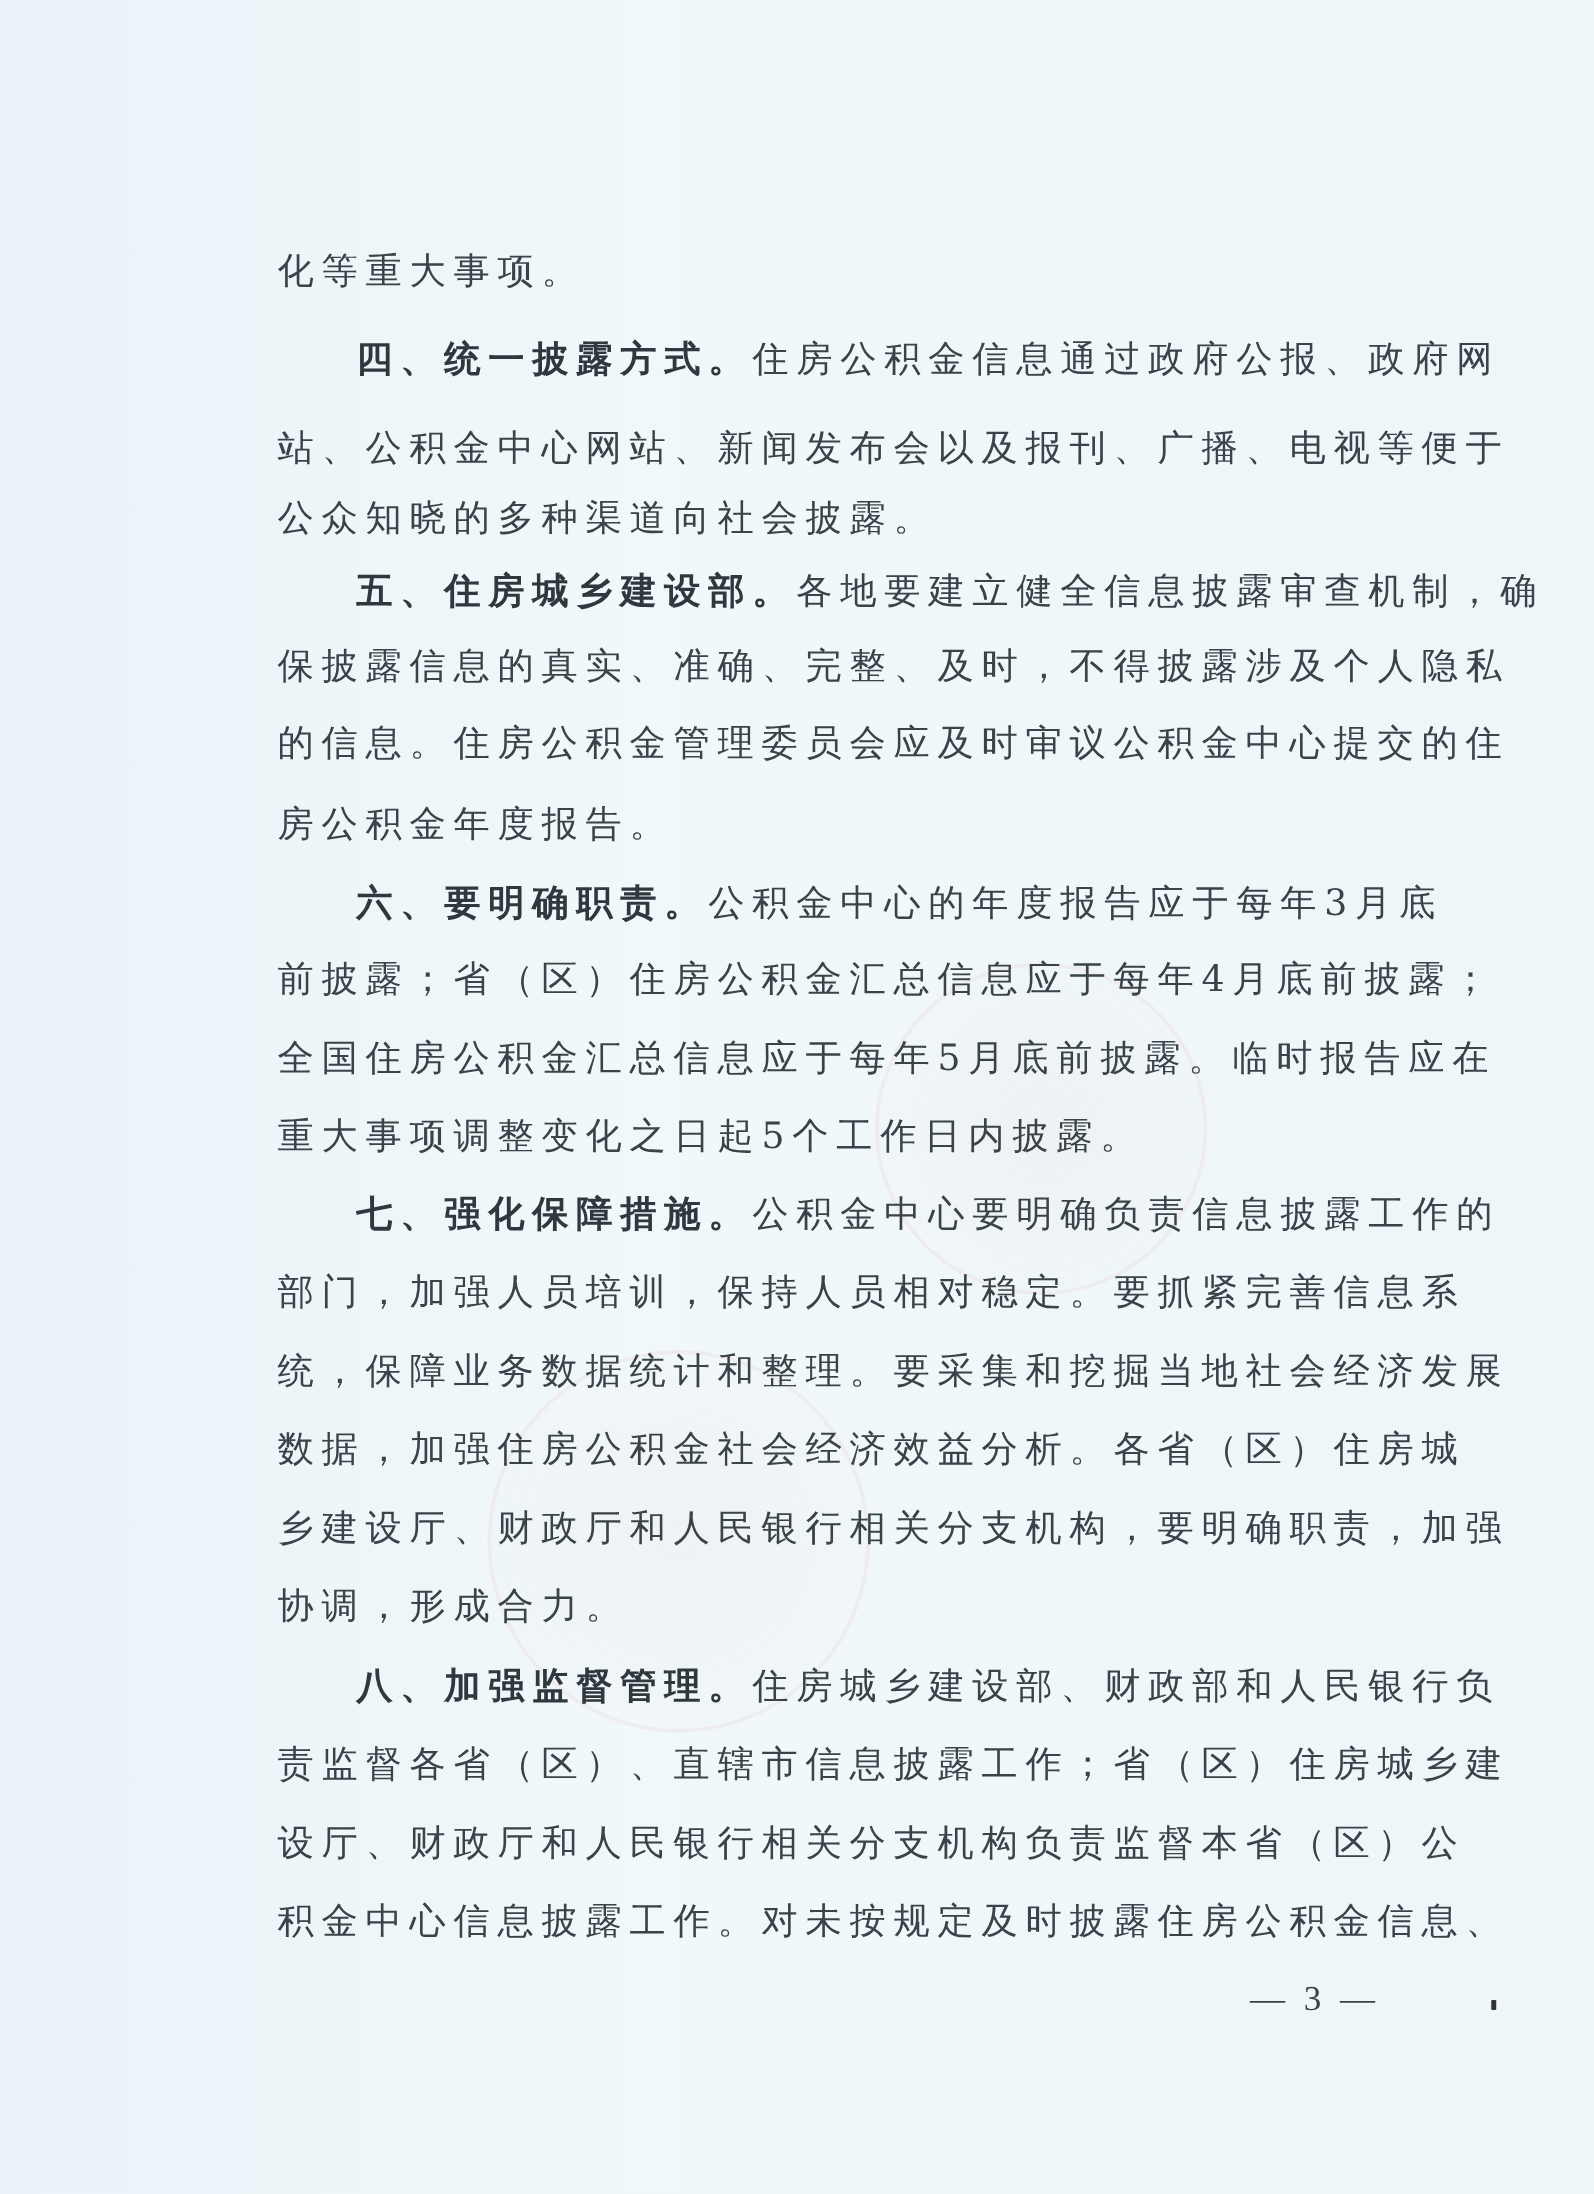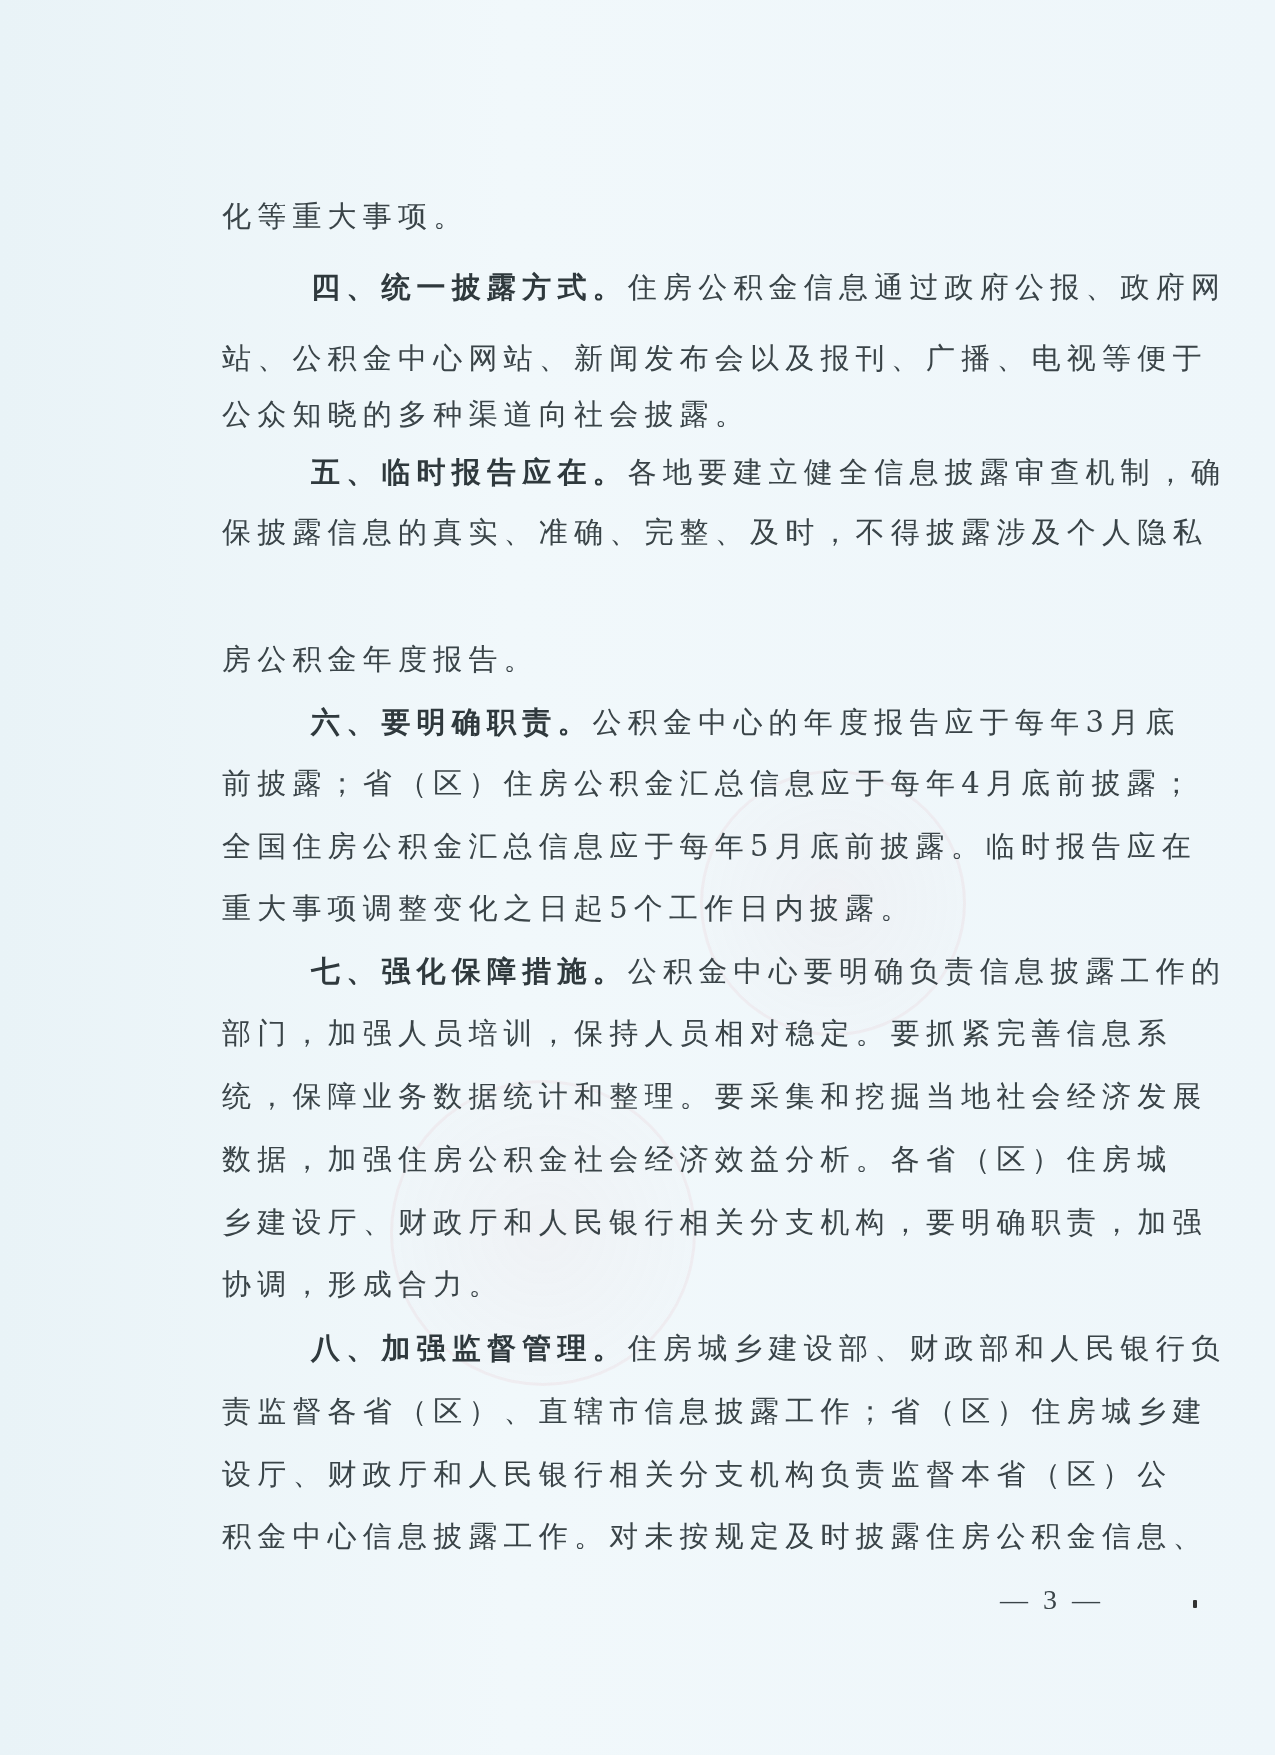--- a/index.html
+++ b/index.html
@@ -18,43 +18,44 @@
   .stamp {
     position:absolute; border-radius:50%;
     border:3px solid rgba(225,150,160,0.10);
     background: radial-gradient(circle, rgba(230,170,175,0.07), rgba(230,170,175,0.02) 70%, transparent 72%);
   }
   .line {
     position:absolute; left:222px;
     font-size:29px; letter-spacing:6.2px;
     white-space:nowrap; line-height:40px;
   }
-  .line.indent { left:285px;margin-left:26px; }
+  .line.indent { left:285px; }
   .b { font-weight:bold; color:#2f393d; }
   .pagenum {
     position:absolute; left:1000px; top:1584px;
     font-family:"Liberation Serif", serif; font-size:28px; letter-spacing:4px;
   }
   .dot { position:absolute; left:1193px; top:1600px; width:4px; height:8px; background:#333; border-radius:1px; }
 </style>
 </head>
 <body>
 
 <div class="page">
   <div class="stamp" style="left:700px;top:770px;width:260px;height:260px;"></div>
   <div class="stamp" style="left:390px;top:1080px;width:300px;height:300px;"></div>
 
   <div class="line" style="top:196px"><span>化等重大事项。</span></div>
 
   <div class="line indent" style="top:267px"><span class="b">四、统一披露方式。</span><span>住房公积金信息通过政府公报、政府网</span></div>
   <div class="line" style="top:338px"><span>站、公积金中心网站、新闻发布会以及报刊、广播、电视等便于</span></div>
   <div class="line" style="top:394px"><span>公众知晓的多种渠道向社会披露。</span></div>
 
-  <div class="line indent" style="top:452px"><span class="b">五、临时报告应在。</span><span>各地要建立健全信息披露审查机制，确</span></div>
+  <div class="line indent" style="top:452px"><span class="b">五、住房城乡建设部。</span><span>各地要建立健全信息披露审查机制，确</span></div>
   <div class="line" style="top:512px"><span>保披露信息的真实、准确、完整、及时，不得披露涉及个人隐私</span></div>
+  <div class="line" style="top:574px"><span>的信息。住房公积金管理委员会应及时审议公积金中心提交的住</span></div>
   <div class="line" style="top:639px"><span>房公积金年度报告。</span></div>
 
   <div class="line indent" style="top:702px"><span class="b">六、要明确职责。</span><span>公积金中心的年度报告应于每年3月底</span></div>
   <div class="line" style="top:763px"><span>前披露；省（区）住房公积金汇总信息应于每年4月底前披露；</span></div>
   <div class="line" style="top:826px"><span>全国住房公积金汇总信息应于每年5月底前披露。临时报告应在</span></div>
   <div class="line" style="top:888px"><span>重大事项调整变化之日起5个工作日内披露。</span></div>
 
   <div class="line indent" style="top:951px"><span class="b">七、强化保障措施。</span><span>公积金中心要明确负责信息披露工作的</span></div>
   <div class="line" style="top:1013px"><span>部门，加强人员培训，保持人员相对稳定。要抓紧完善信息系</span></div>
   <div class="line" style="top:1076px"><span>统，保障业务数据统计和整理。要采集和挖掘当地社会经济发展</span></div>

